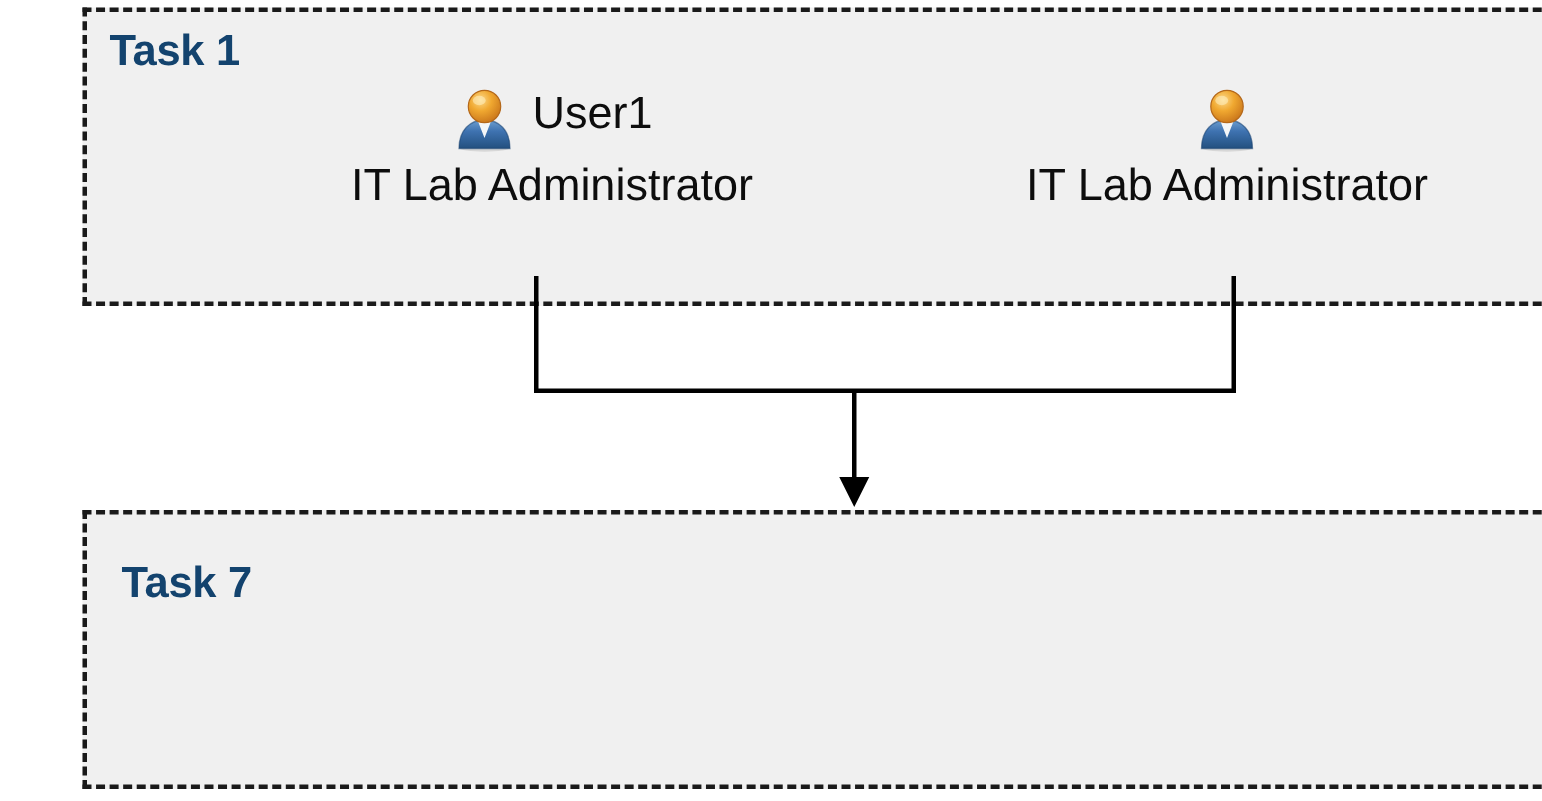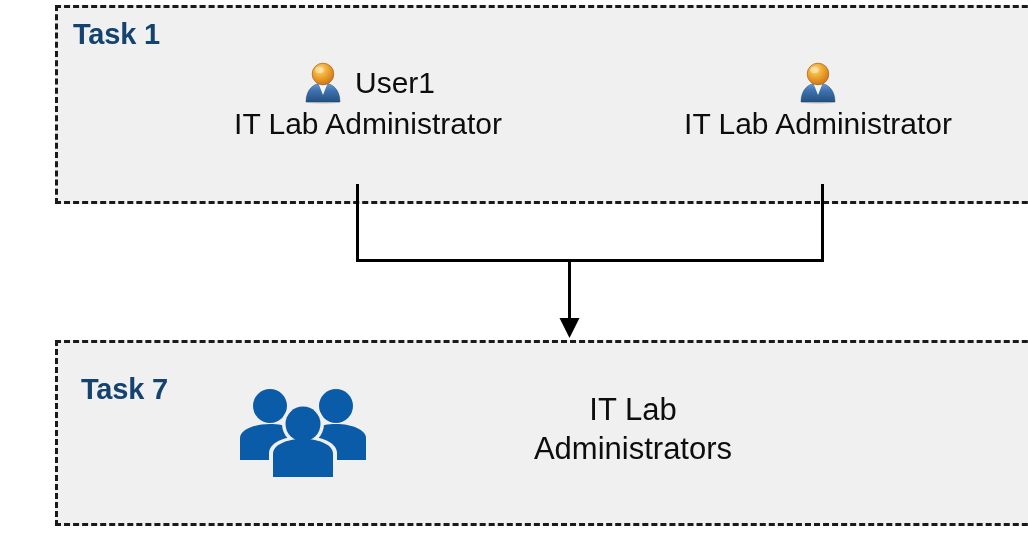--- a/index.html
+++ b/index.html
@@ -61,21 +61,20 @@
     color: #0d0d0d;
     font-size: 30px;
     line-height: 1.22;
     white-space: nowrap;
   }
   #person-user1  { left: 120px; top: 58px; width: 400px; }
   #person-guest  { left: 570px; top: 58px; width: 400px; }
 
   .person-row-top {
     display: flex;
-    align-items: center;
     justify-content: center;
     gap: 10px;
     height: 50px;
   }
   .person-name { display: inline-block; }
   .person-role { display: block; margin-top: -2px; }
 
   .user-icon { display: block; width: 44px; height: 44px; }
 
   
@@ -171,45 +170,20 @@
         </svg>
       </span>
     </div>
     <span class="person-role">IT Lab Administrator</span>
   </div>
 
   <div id="task2-box" class="task-box"></div>
 
   <div id="task2-label" class="task-label">Task 7</div>
 
-  <div id="group-entry">
-    <span class="group-icon">
-      <svg viewBox="0 0 130 100" width="130" height="100" xmlns="http://www.w3.org/2000/svg">
-        <g fill="#0B5CA8">
-
-          <circle cx="32" cy="26" r="17"></circle>
-          <path d="M2 80 L2 58 C2 50 16 44 32 44 C48 44 62 50 62 58 L62 80 Z"></path>
-
-          <circle cx="98" cy="26" r="17"></circle>
-          <path d="M68 80 L68 58 C68 50 82 44 98 44 C114 44 128 50 128 58 L128 80 Z"></path>
-        </g>
-
-        <g>
-          <circle cx="65" cy="44" r="21" fill="#F0F0F0"></circle>
-          <path d="M31 99 L31 73 C31 63 46 56 65 56 C84 56 99 63 99 73 L99 99 Z" fill="#F0F0F0"></path>
-          <circle cx="65" cy="44" r="17.5" fill="#0B5CA8"></circle>
-          <path d="M35 97 L35 74 C35 65 48 59 65 59 C82 59 95 65 95 74 L95 97 Z" fill="#0B5CA8"></path>
-        </g>
-      </svg>
-    </span>
-    <span id="group-label">
-      <span>IT Lab</span><br>
-      <span>Administrators</span>
-    </span>
-  </div>
 
   <svg id="connector" viewBox="0 0 1028 534" xmlns="http://www.w3.org/2000/svg">
     <g stroke="#000000" stroke-width="3" fill="none">
 
       <path d="M309.5 184 L309.5 262"></path>
 
       <path d="M774.5 184 L774.5 262"></path>
 
       <path d="M308 260.5 L776 260.5"></path>
 

